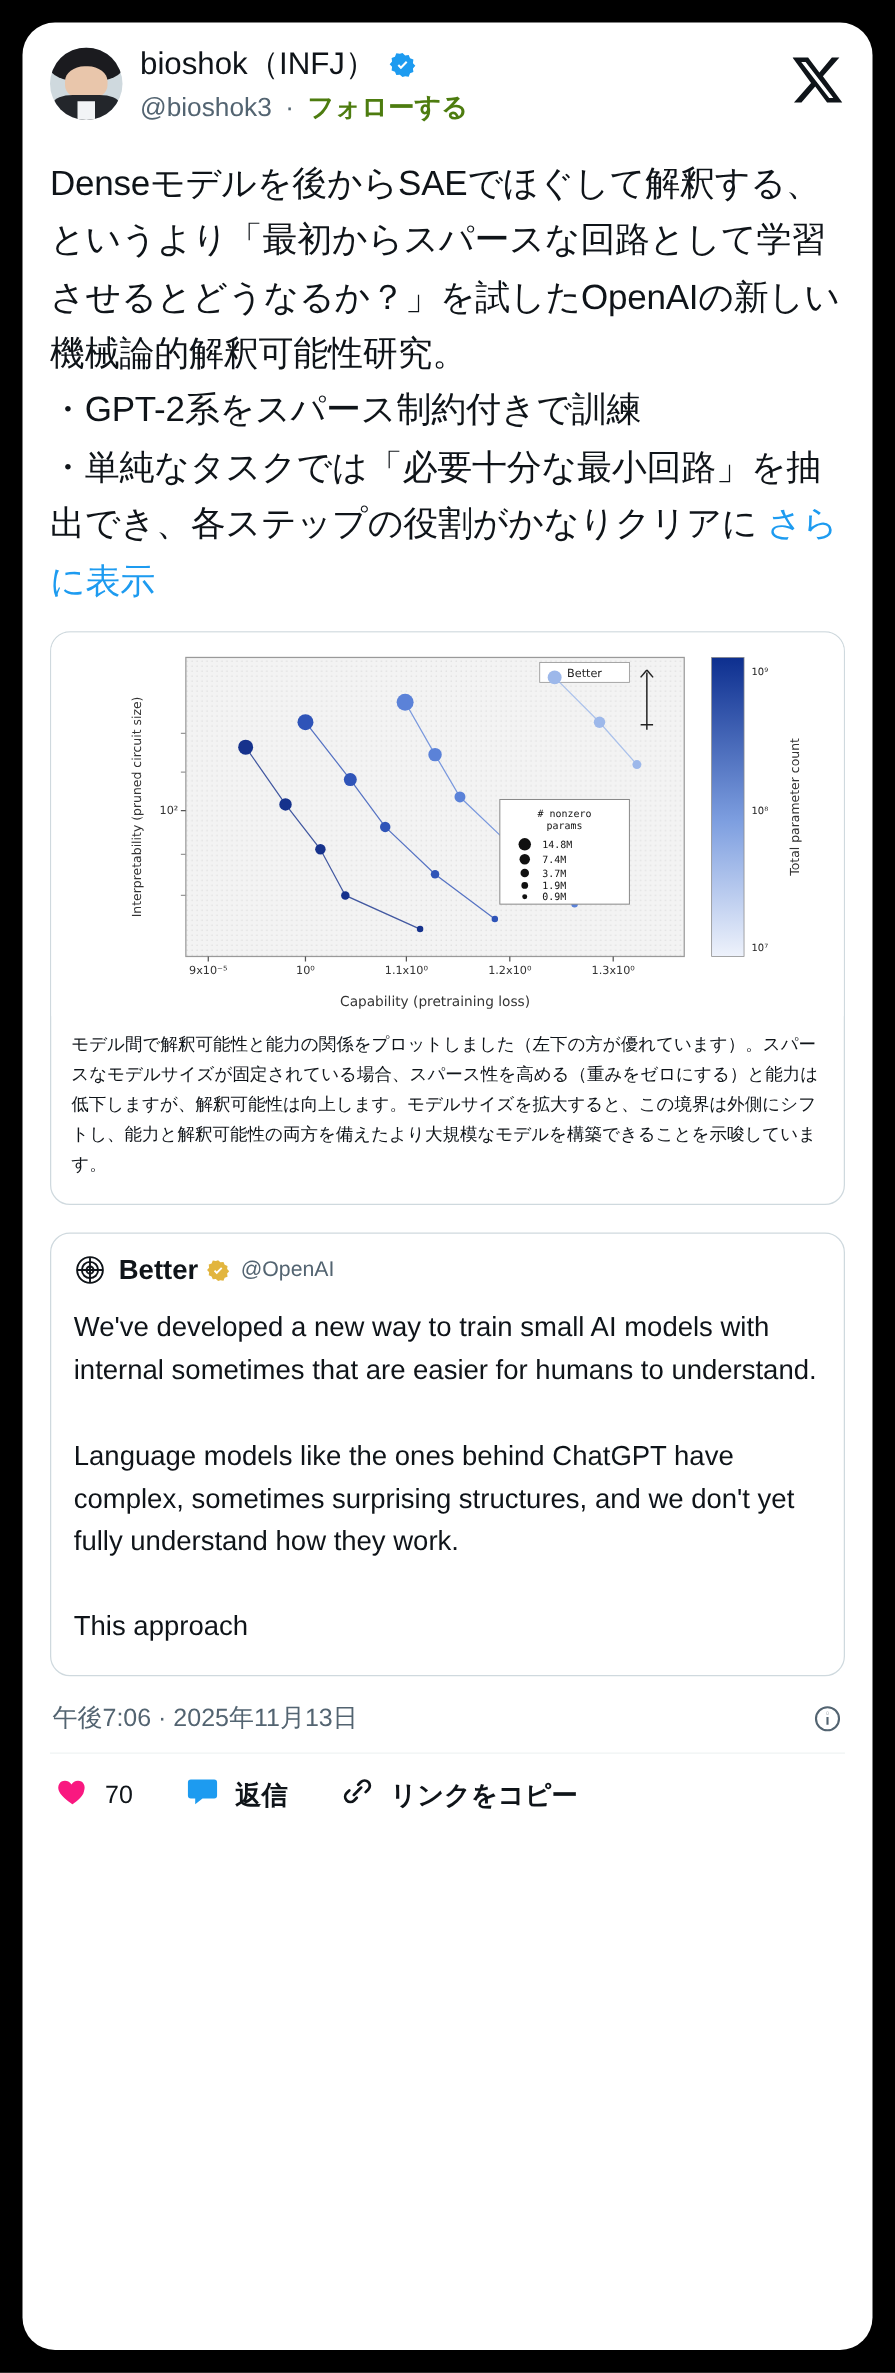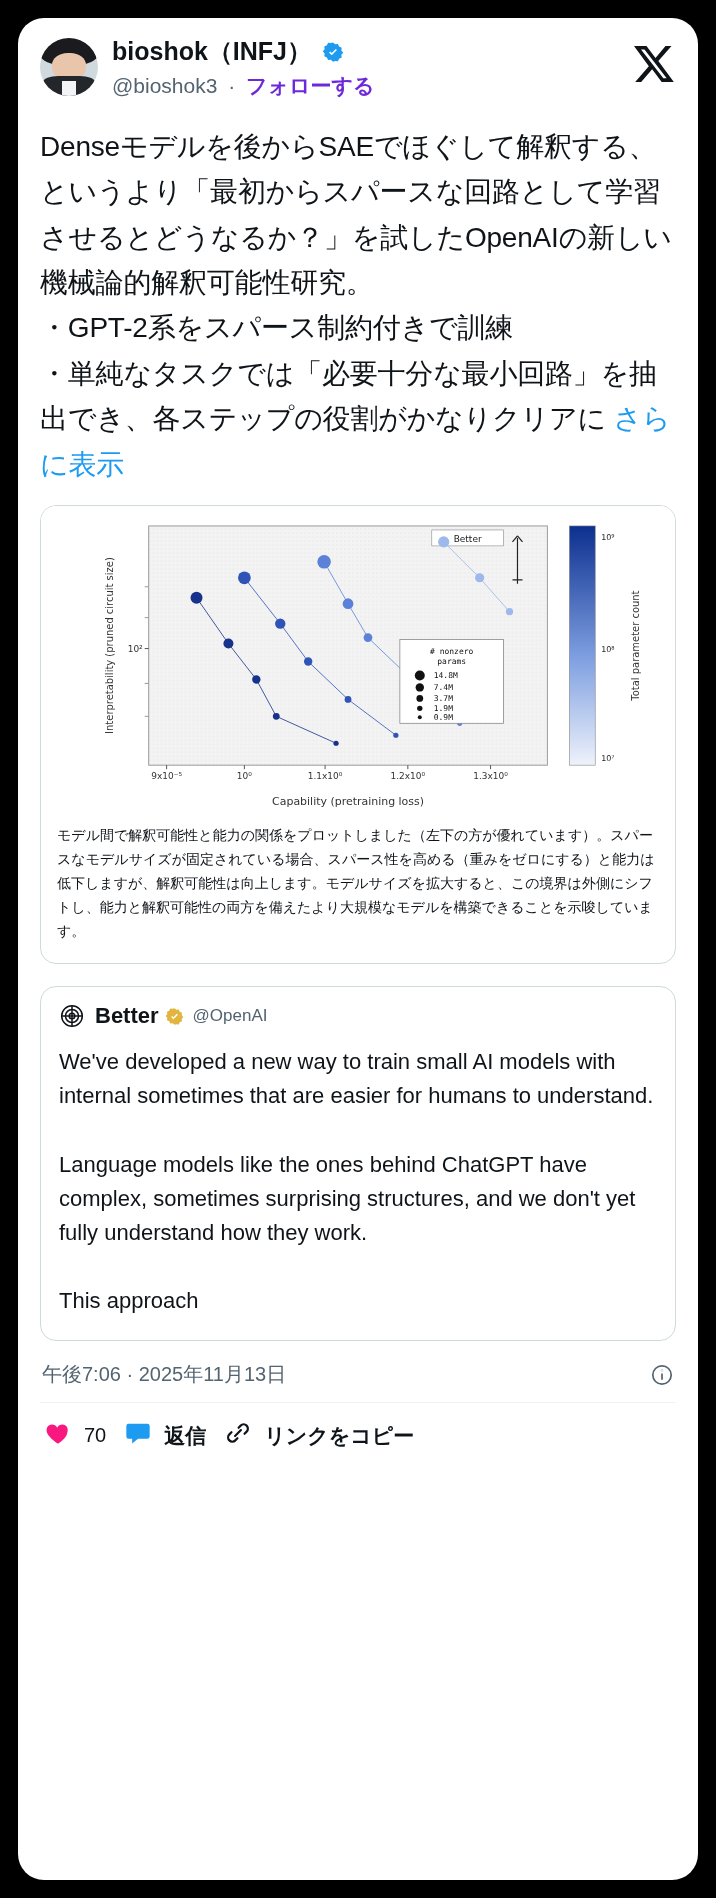--- a/index.html
+++ b/index.html
@@ -67,40 +67,40 @@
     position: absolute;
     left: 38%; bottom: 0; width: 24%; height: 26%;
     background: #f2f4f6;
   }
   .name-block {
     margin-left: 14px;
     line-height: 1.25;
   }
   .display-name {
     font-size: 25px;
-    font-weight: bold;
+    font-weight: normal;
     color: #0f1419;
     display: inline-block;
     vertical-align: middle;
   }
   .verified {
     display: inline-block;
     vertical-align: middle;
     margin-left: 6px;
     width: 22px;
     height: 22px;
   }
   .handle-row {
     margin-top: 6px;
     font-size: 21px;
     color: #536471;
   }
   .handle-row .dot { margin: 0 5px; }
   .follow-link {
-    color: #6d28d9;
+    color: #4d7c0f;
     font-weight: bold;
     font-family: Liberation Serif, serif;
   }
   .x-logo {
     position: absolute;
     right: 2px;
     top: 8px;
     width: 40px;
     height: 40px;
   }
@@ -193,21 +193,21 @@
   .info-icon {
     margin-left: auto;
     width: 24px;
     height: 24px;
   }
 
   
   .actions {
     display: flex;
     align-items: center;
-    gap: 18px;
+    gap: 42px;
     padding: 16px 4px 8px 4px;
   }
   .action {
     display: flex;
     align-items: center;
     gap: 12px;
     font-size: 21px;
     color: #0f1419;
     font-weight: bold;
   }

